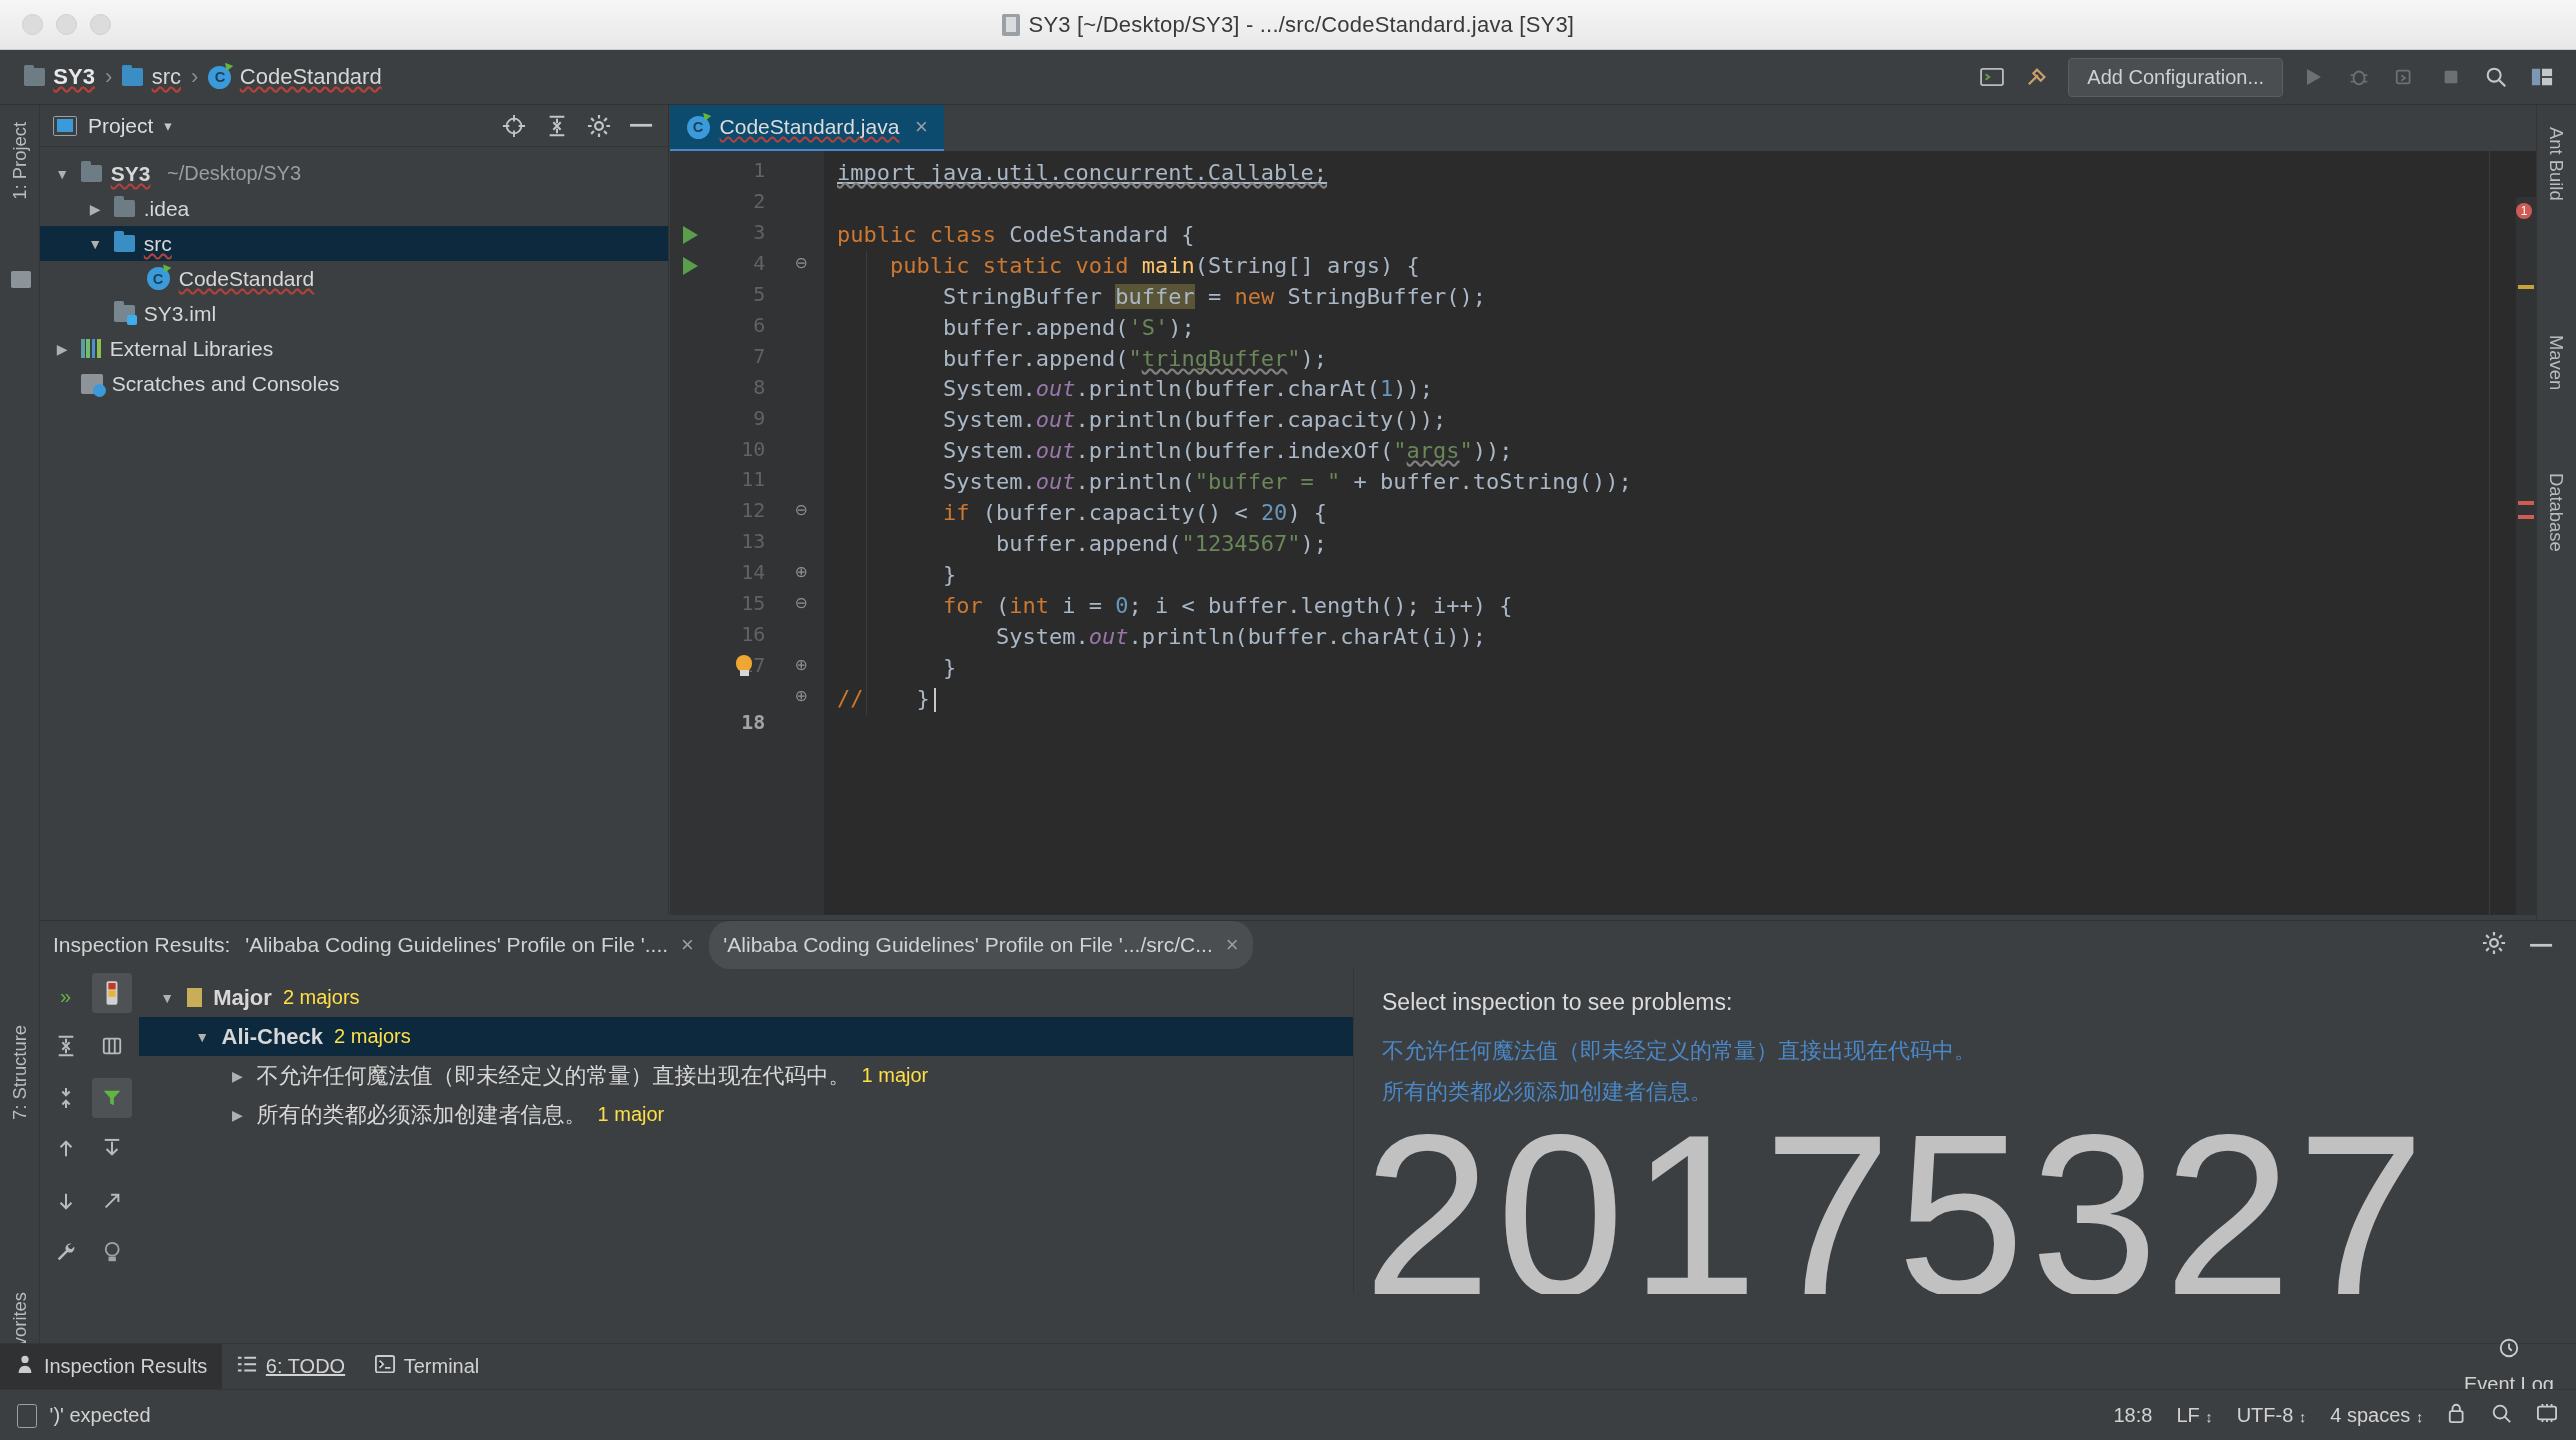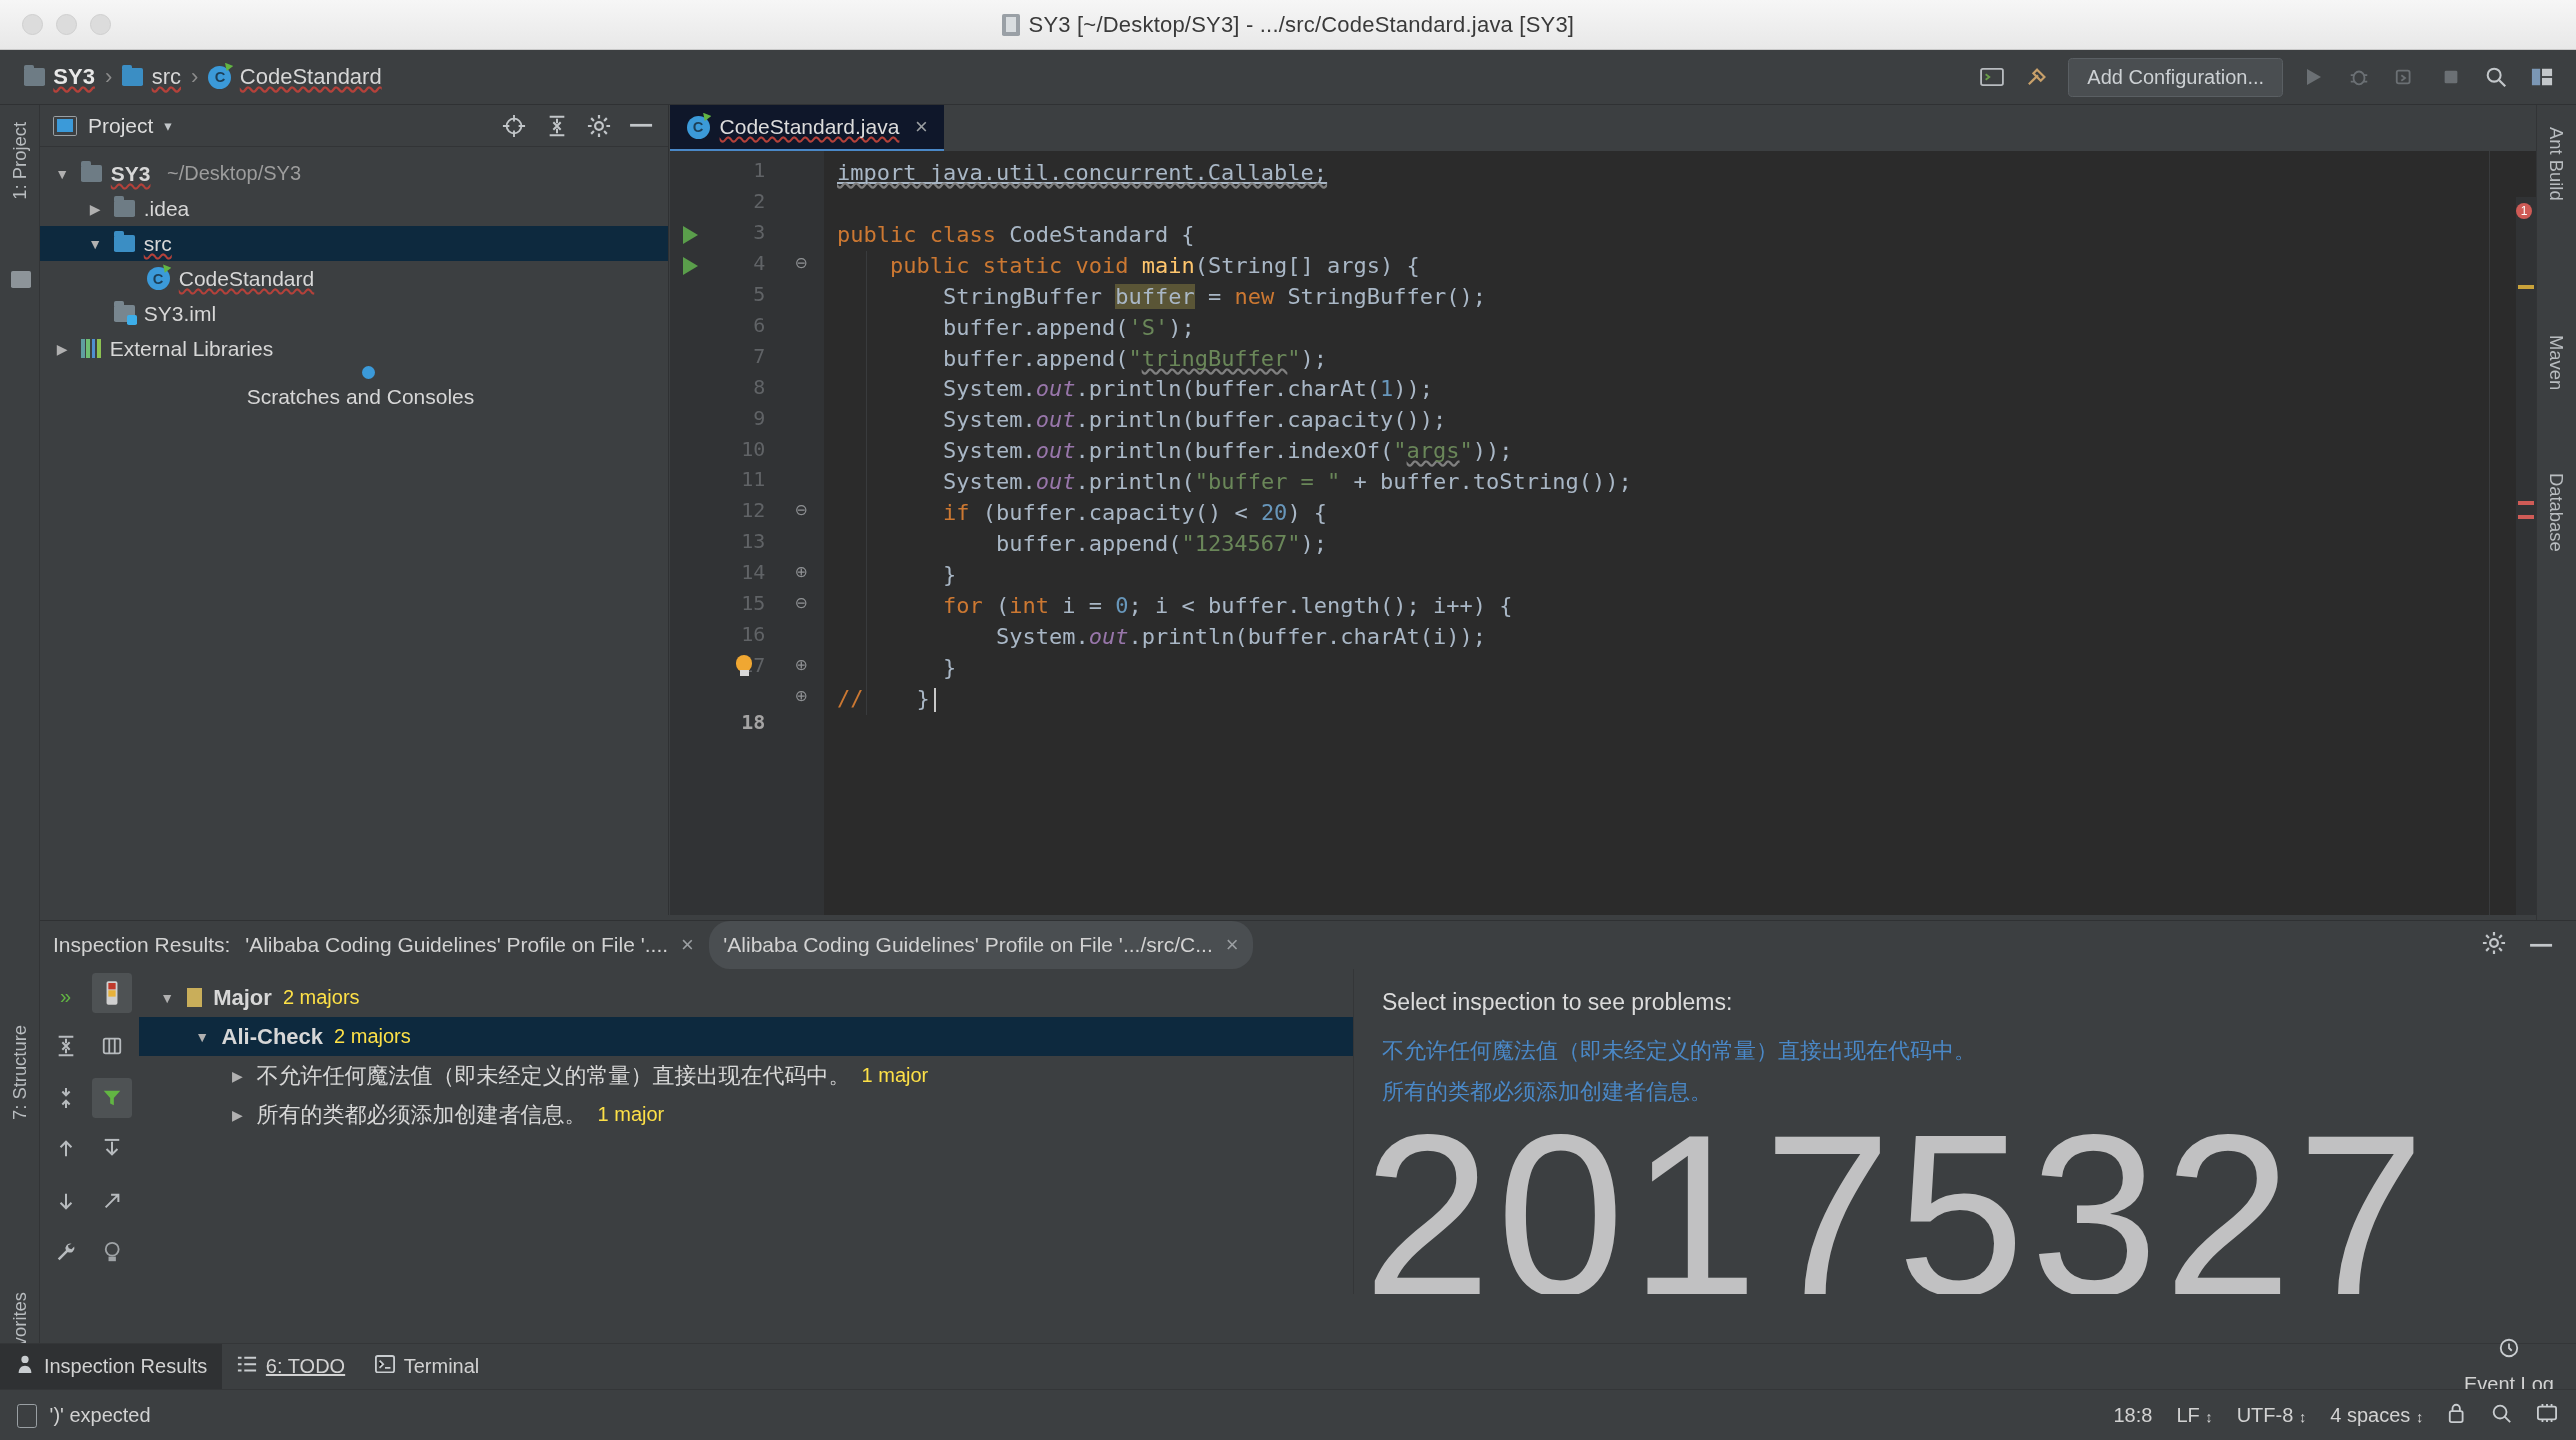--- a/index.html
+++ b/index.html
@@ -93,21 +93,21 @@
   .arrow { width: 18.4px; text-align: center; color: #b0b0b0; font-size: 14px; }
   .tpath { color: #9d9d9d; font-size: 20px; margin-left: 7.4px; }
   .lib-ico { width: 20px; height: 18.4px; background:
      linear-gradient(90deg,#5f9ea0 0 18%,transparent 18% 27%,#6fbf73 27% 45%,transparent 45% 54%,#4f8fd0 54% 72%,transparent 72% 81%,#8cc152 81% 100%); }
   .scratch-ico { width: 22px; height: 20px; background:#8d9499; border-radius:1.8px; position:relative;}
   .scratch-ico::after { content:""; position:absolute; right:-3.7px; bottom:-3.7px; width:13px;height:13px;border-radius:50%;background:#3b9ad9;}
 
   
   .editor-area { position: absolute; left: 670px; top: 105px; right: 40px; height: 810px; background: #2b2b2b; }
   .tabbar { height: 46px; background: #3c3f41; display: flex; align-items: stretch; }
-  .tab { display: flex; align-items: center; gap: 10px; padding: 0 16.6px; background: #0f172a;
+  .tab { display: flex; align-items: center; gap: 10px; padding: 0 16.6px; background: #0c4a6e;
          border-bottom: 2.8px solid #4a88c7; font-size: 21px; color: #dcdcdc; }
   .tab .close { color: #9b9fa2; font-size: 22px; margin-left: 5.5px; }
 
   
   .code-wrap { position: absolute; left: 0; top: 46px; right: 0; bottom: 0; display: flex; background: #2b2b2b; }
   .gutter { width: 110px; background: #313335; flex: none; position: relative; }
   .marks { width: 44px; background: #313335; flex: none; position: relative; }
   .code { flex: 1; position: relative; font-family: "DejaVu Sans Mono", monospace; font-size: 22px; }
   .ln { position: absolute; right: 14.7px; color: #606366; font-size: 20px; font-family: "DejaVu Sans Mono", monospace; }
   .ln.cur { color: #a4a3a3; font-weight: bold; }
@@ -335,21 +335,21 @@
       <div class="tnode" style="padding-left: 46px;">
         <span class="arrow"></span>
         <span class="ico-mod"></span>
         <span class="" style="">SY3.iml</span>
       </div>
       <div class="tnode" style="padding-left: 13px;">
         <span class="arrow">▶</span>
         <span class="lib-ico"></span>
         <span class="" style="">External Libraries</span>
       </div>
-      <div class="tnode" style="padding-left: 13px; flex-direction: column;">
+      <div class="tnode" style="padding-left: 13px;">
         <span class="arrow"></span>
         <span class="scratch-ico"></span>
         <span class="" style="">Scratches and Consoles</span>
       </div>
     </div>
 </div>
 
 <div class="editor-area">
   <div class="tabbar">
     <div class="tab">

